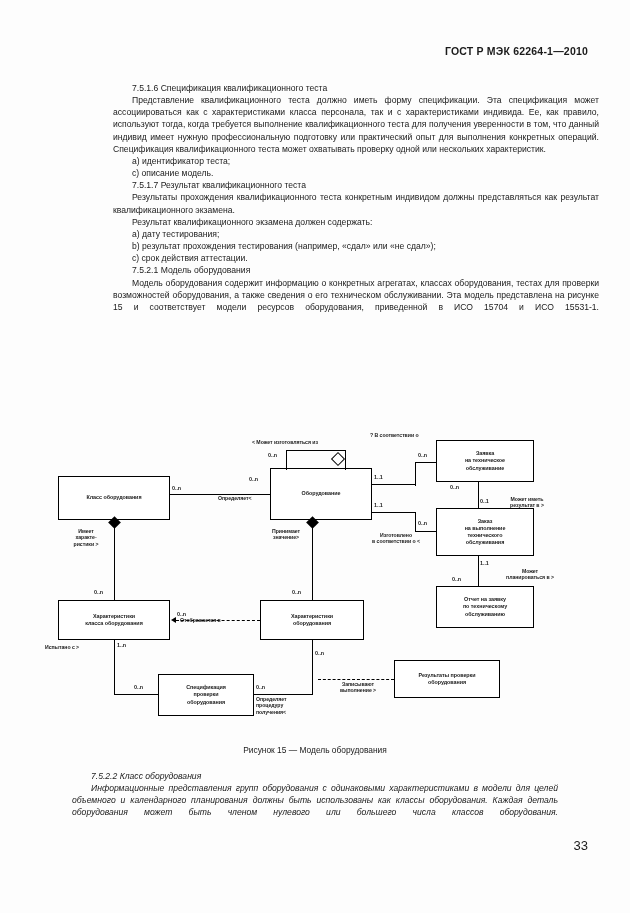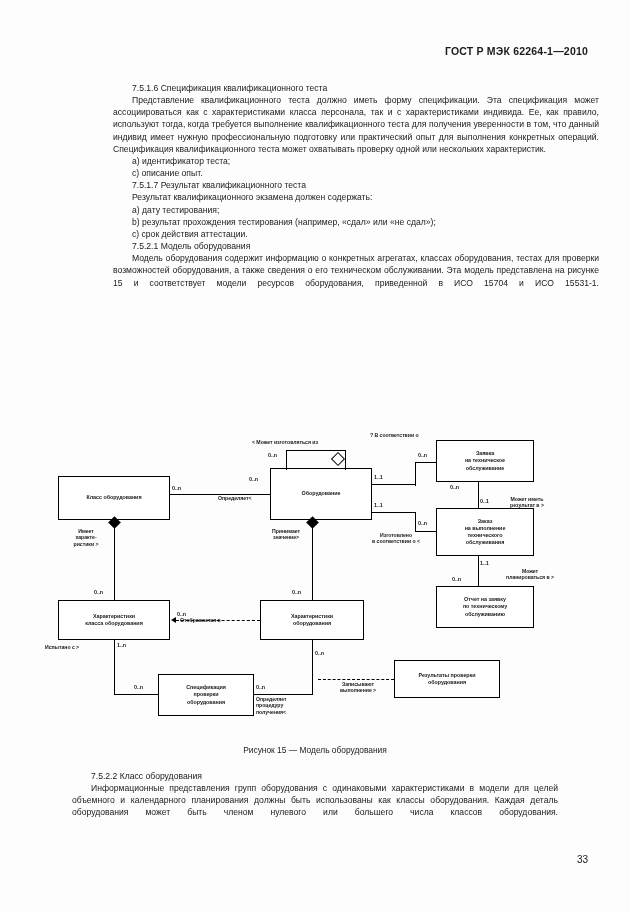--- a/index.html
+++ b/index.html
@@ -61,27 +61,27 @@
     top: 745px;
     width: 630px;
     text-align: center;
     font-size: 8.4px;
   }
   .tail {
     position: absolute;
     left: 72px;
     top: 770px;
     width: 486px;
+    font-style: italic;
   }
   .pagenum {
     position: absolute;
     right: 42px;
     top: 838px;
-    font-size: 10px;
-    margin-top: 16px;
+    font-size: 13px;
   }
 
   
   .diagram {
     position: absolute;
     left: 28px;
     top: 428px;
     width: 570px;
     height: 305px;
   }
@@ -153,22 +153,23 @@
 <body>
 
 <div class="page">
 
   <div class="header-std">ГОСТ Р МЭК 62264-1—2010</div>
 
   <div class="content">
     <p class="para sub">7.5.1.6 Спецификация квалификационного теста</p>
     <p class="para">Представление квалификационного теста должно иметь форму спецификации. Эта спецификация может ассоциироваться как с характеристиками класса персонала, так и с характеристиками индивида. Ее, как правило, используют тогда, когда требуется выполнение квалификационного теста для получения уверенности в том, что данный индивид имеет нужную профессиональную подготовку или практический опыт для выполнения конкретных операций. Спецификация квалификационного теста может охватывать проверку одной или нескольких характеристик.</p>
     <p class="para sub">a) идентификатор теста;</p>
-    <p class="para sub">c) описание опыт.</p>
+    <p class="para sub">c) описание модель.</p>
     <p class="para sub">7.5.1.7 Результат квалификационного теста</p>
+    <p class="para">Результаты прохождения квалификационного теста конкретным индивидом должны представляться как результат квалификационного экзамена.</p>
     <p class="para">Результат квалификационного экзамена должен содержать:</p>
     <p class="para sub">a) дату тестирования;</p>
     <p class="para sub">b) результат прохождения тестирования (например, «сдал» или «не сдал»);</p>
     <p class="para sub">c) срок действия аттестации.</p>
     <p class="para sub">7.5.2.1 Модель оборудования</p>
     <p class="para justifyfull">Модель оборудования содержит информацию о конкретных агрегатах, классах оборудования, тестах для проверки возможностей оборудования, а также сведения о его техническом обслуживании. Эта модель представлена на рисунке 15 и соответствует модели ресурсов оборудования, приведенной в ИСО 15704 и ИСО 15531-1.</p>
   </div>
 
   <div class="diagram">
 

